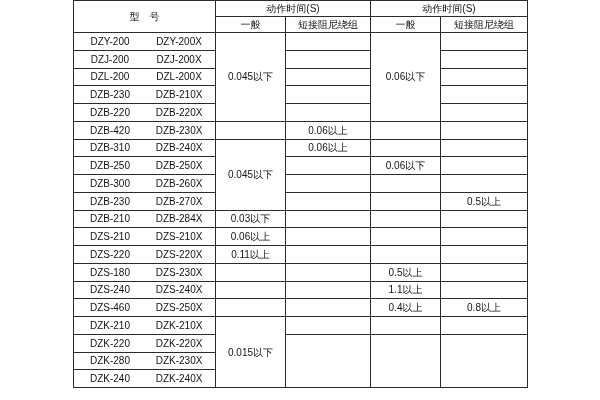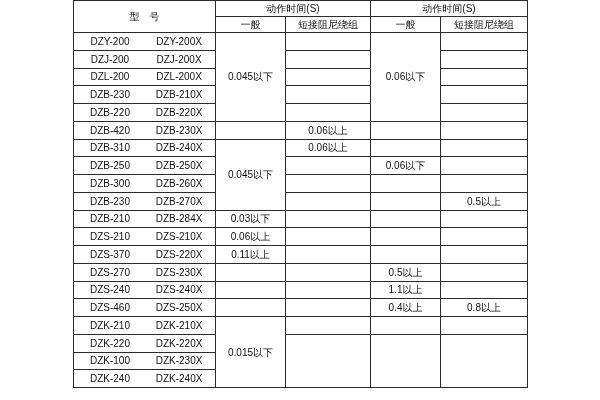--- a/index.html
+++ b/index.html
@@ -139,28 +139,28 @@
         <td></td>
       </tr>
       <tr>
         <td class="model"><span>DZS-210</span><span>DZS-210X</span></td>
         <td>0.06以上</td>
         <td></td>
         <td></td>
         <td></td>
       </tr>
       <tr>
-        <td class="model"><span>DZS-370</span><span>DZS-220X</span></td>
+        <td class="model"><span>DZS-220</span><span>DZS-220X</span></td>
         <td>0.11以上</td>
         <td></td>
         <td></td>
         <td></td>
       </tr>
       <tr>
-        <td class="model"><span>DZS-270</span><span>DZS-230X</span></td>
+        <td class="model"><span>DZS-180</span><span>DZS-230X</span></td>
         <td></td>
         <td></td>
         <td>0.5以上</td>
         <td></td>
       </tr>
       <tr>
         <td class="model"><span>DZS-240</span><span>DZS-240X</span></td>
         <td></td>
         <td></td>
         <td>1.1以上</td>
@@ -180,20 +180,20 @@
         <td></td>
         <td></td>
       </tr>
       <tr>
         <td class="model"><span>DZK-220</span><span>DZK-220X</span></td>
         <td rowspan="3"></td>
         <td rowspan="3"></td>
         <td rowspan="3"></td>
       </tr>
       <tr>
-        <td class="model"><span>DZK-100</span><span>DZK-230X</span></td>
+        <td class="model"><span>DZK-280</span><span>DZK-230X</span></td>
       </tr>
       <tr>
         <td class="model"><span>DZK-240</span><span>DZK-240X</span></td>
       </tr>
     </tbody>
   </table>
 </div>
 
 </body></html>

